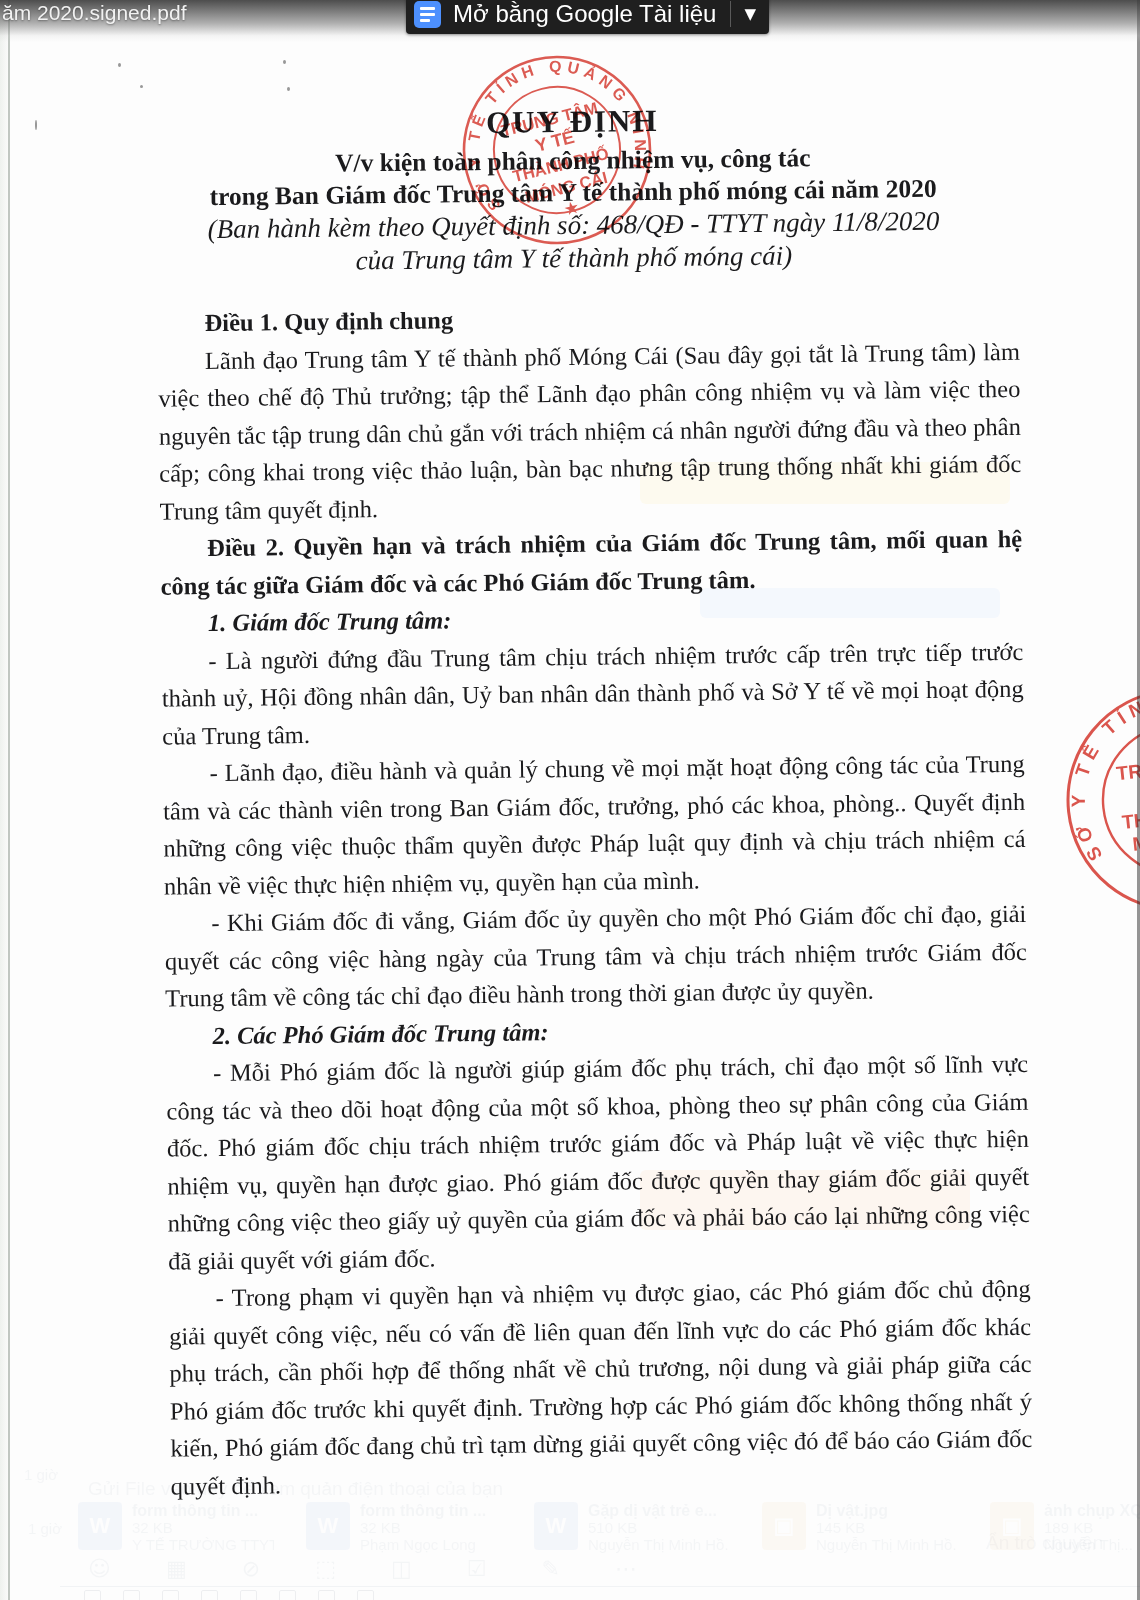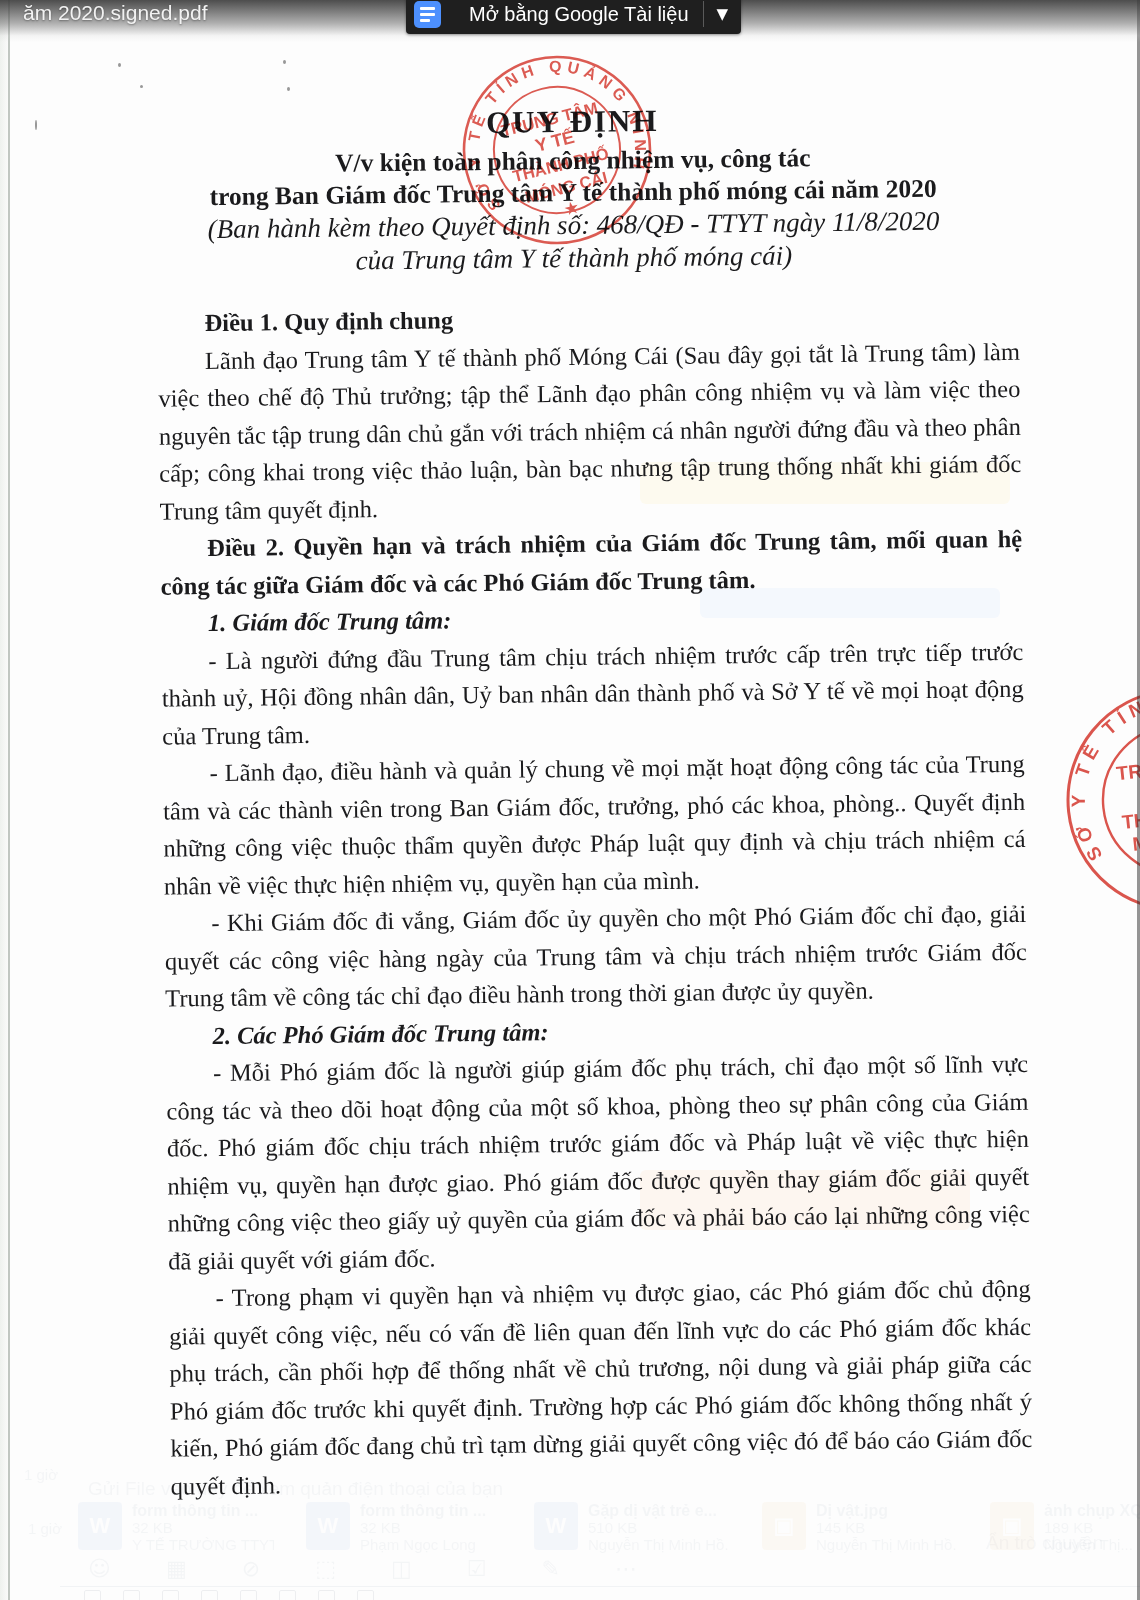--- a/index.html
+++ b/index.html
@@ -9,35 +9,35 @@
   }
   
   .top-gradient{
     position:absolute;left:0;top:0;width:1140px;height:42px;z-index:8;
     background:linear-gradient(to bottom,rgba(62,62,62,.92) 0%,rgba(110,110,110,.55) 55%,rgba(200,200,200,.18) 85%,rgba(255,255,255,0) 100%);
     pointer-events:none;
   }
   .filename{
     position:absolute;left:2px;top:1px;z-index:9;
     color:#f2f2f2;font-family:"Liberation Sans",sans-serif;font-size:21px;
-    text-shadow:0 1px 2px rgba(0,0,0,.35);white-space:nowrap;margin-left:21px;
+    text-shadow:0 1px 2px rgba(0,0,0,.35);white-space:nowrap;
   }
   .open-btn{
     position:absolute;left:406px;top:-6px;height:40px;z-index:9;
     background:#1f1f1f;border-radius:4px;display:flex;align-items:center;
     box-shadow:0 1px 3px rgba(0,0,0,.4);cursor:pointer;
   }
   .open-btn .main{display:flex;align-items:center;padding:0 14px 0 8px;height:100%;}
   .docs-icon{
     width:27px;height:27px;background:#4d90fe;border-radius:5px;margin-right:12px;
     display:flex;flex-direction:column;justify-content:center;align-items:center;gap:3px;
   }
   .docs-icon i{display:block;width:15px;height:3px;background:#fff;border-radius:1px;}
   .docs-icon i.short{width:10px;align-self:flex-start;margin-left:6px;}
-  .open-btn .label{color:#fff;font-family:"Liberation Sans",sans-serif;font-size:20px;white-space:nowrap;margin-left:16px;}
+  .open-btn .label{color:#fff;font-family:"Liberation Sans",sans-serif;font-size:24px;white-space:nowrap;}
   .open-btn .sep{width:1px;height:26px;background:#5a5a5a;}
   .open-btn .dd{padding:0 13px;display:flex;align-items:center;height:100%;}
   .chev{color:#fff;font-size:15px;font-family:"DejaVu Sans",sans-serif;}
   
   .edge-left{position:absolute;left:0;top:0;width:10px;height:1600px;z-index:7;
     background:linear-gradient(to right,#eef1ee, #f7f8f7 60%,rgba(255,255,255,0));border-right:0;}
   .edge-left::after{content:"";position:absolute;left:8px;top:0;width:2px;height:100%;background:#8f9a92;opacity:.55;}
   .edge-right{position:absolute;right:0;top:0;width:3px;height:1600px;background:#2c2c2c;opacity:.5;z-index:7;}
   
   .sheet{

